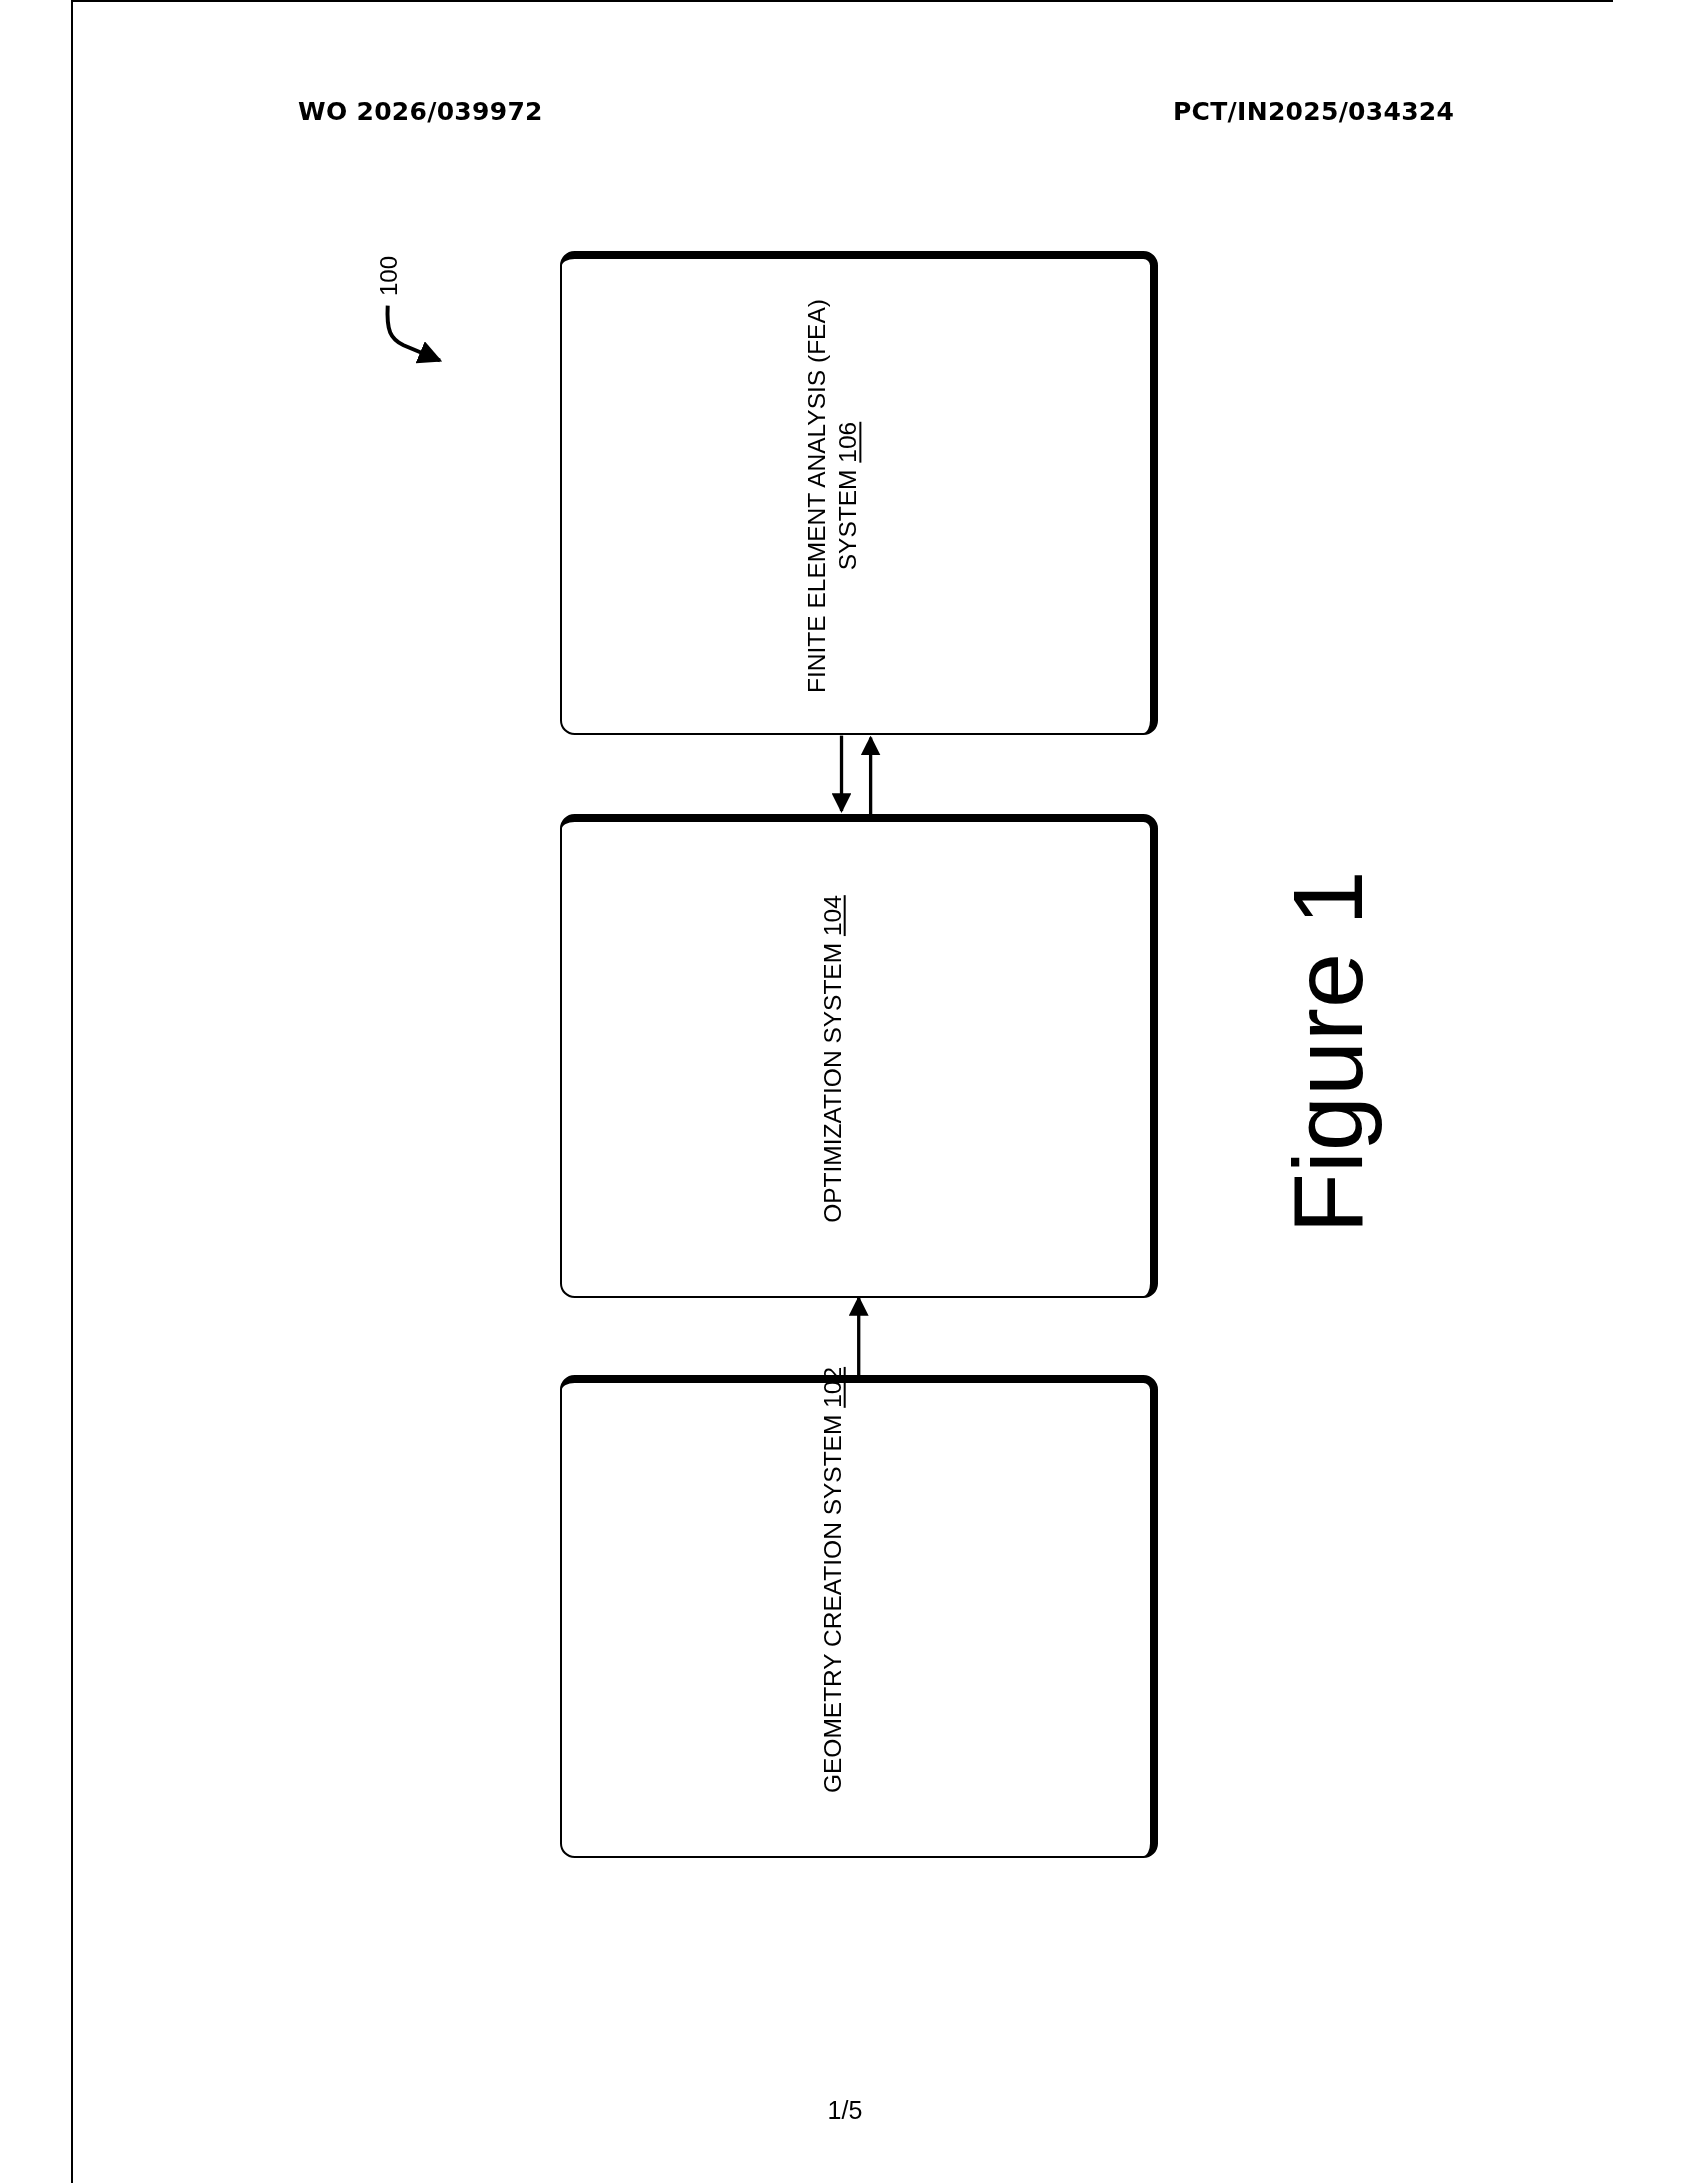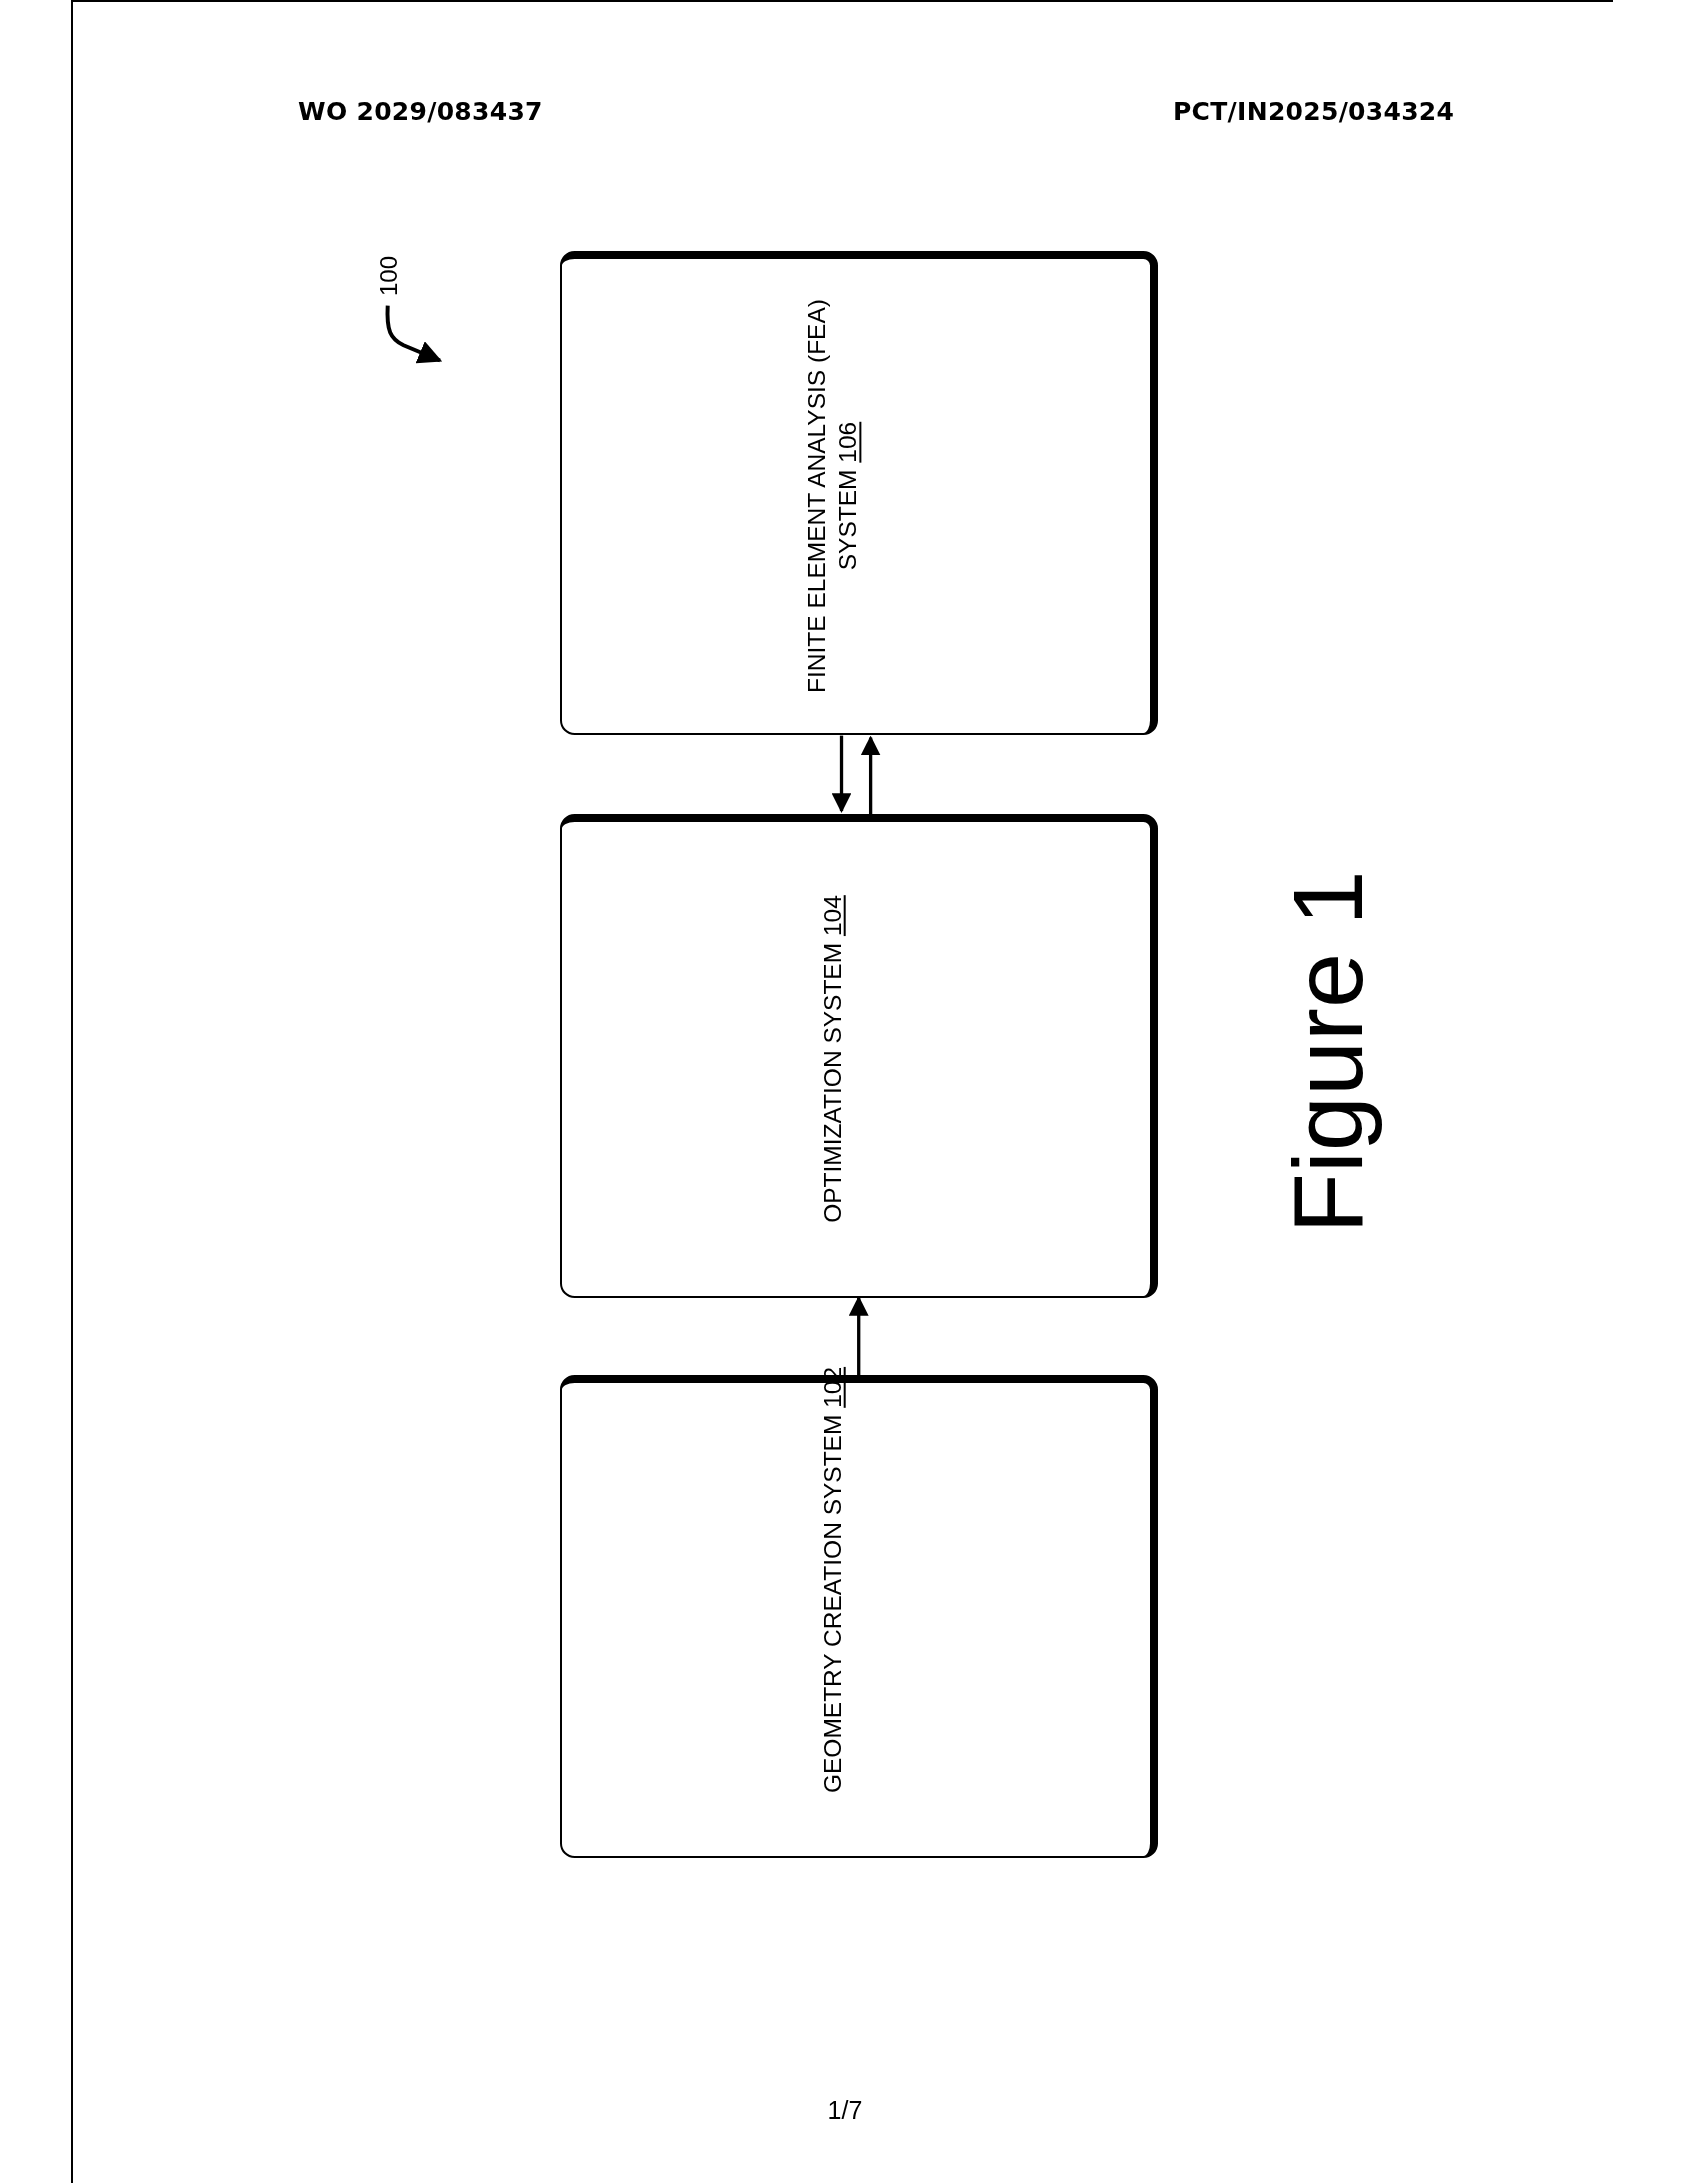--- a/index.html
+++ b/index.html
@@ -49,21 +49,21 @@
     position: absolute; left: 845px; top: 2096px; transform: translateX(-50%);
     font-family: "Liberation Sans", sans-serif; font-size: 25px; color: #000;
   }
   svg.arrows { position: absolute; left: 0; top: 0; }
 </style>
 </head>
 <body>
 
 <div class="page-frame"></div>
 
-<div class="hdr" id="hdr-left">WO 2029/083437</div>
+<div class="hdr" id="hdr-left">WO 2026/039972</div>
 <div class="hdr" id="hdr-right">PCT/IN2025/034324</div>
 
 <div class="ref-100">
   <span>100</span>
 </div>
 
 <svg class="arrows" width="1687" height="2183" viewBox="0 0 2550 3300">
   <defs>
     <marker id="ah" viewBox="0 0 10 10" refX="9" refY="5" markerWidth="6" markerHeight="6" orient="auto-start-reverse">
       <path d="M0,0 L10,5 L0,10 z" fill="#000"></path>
@@ -93,14 +93,14 @@
 </div>
 
 <div class="box" id="box-geo">
   <div class="box-label" id="lbl-geo">
     <span>GEOMETRY CREATION SYSTEM </span><u>102</u>
   </div>
 </div>
 
 <div class="figure-label">Figure 1</div>
 
-<div class="page-num">1/7</div>
+<div class="page-num">1/5</div>
 
 
 </body></html>

